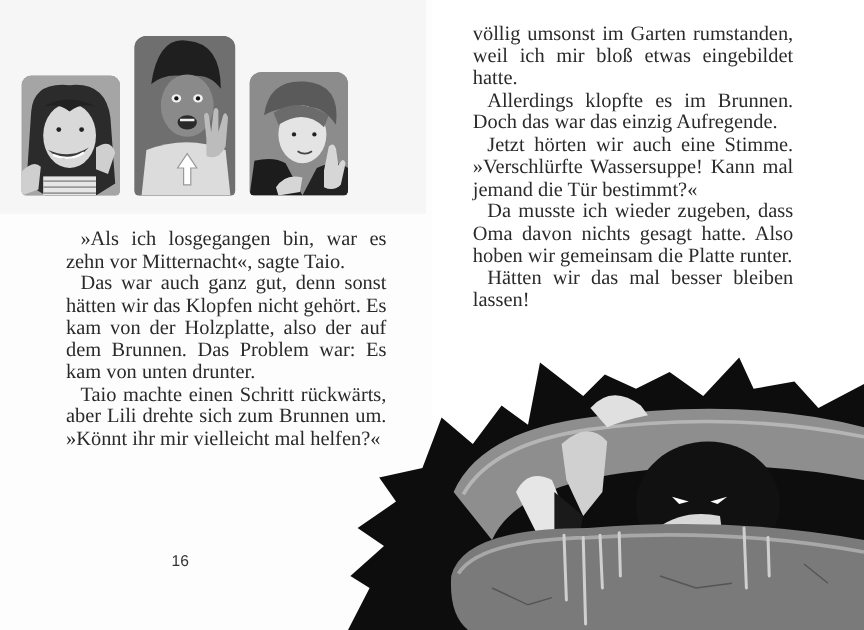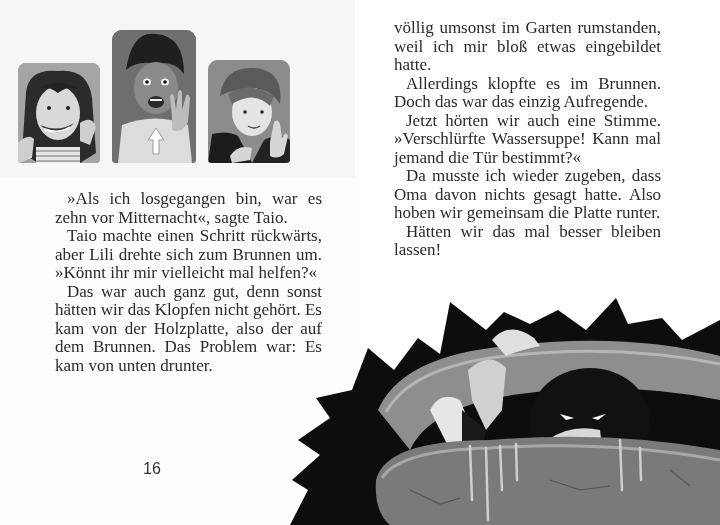--- a/index.html
+++ b/index.html
@@ -7,21 +7,21 @@
          font-family:"Liberation Serif", "DejaVu Serif", serif; color:#2a2a2a; }
   .page { position:absolute; top:0; height:525px; }
   .page-left { left:0; width:360px; background:#fdfdfd; }
   .page-left .illus-band { position:absolute; left:0; top:0; width:355px; height:178px; background:#f6f6f6; }
   .page-right { left:360px; width:360px; background:#fff; }
   .text-block { position:absolute; font-size:17px; line-height:18.5px; text-align:justify; hyphens:manual; }
   .text-left { left:20px; top:190px; width:267px;margin-left:35px; }
   .text-right { left:34px; top:19px; width:267px; }
   .para { margin:0; text-indent:12px; }
   .para.noindent { text-indent:0; }
-  .page-number { position:absolute; left:143px; top:460px; font-family:"Liberation Sans", sans-serif; font-size:16px; color:#333; }
+  .page-number { position:absolute; left:143px; top:460px; font-family:"Liberation Sans", sans-serif; font-size:13px; color:#333; }
   
   .portrait { position:absolute; overflow:hidden; }
   .p1 { left:18px; top:63px; width:82px; height:100px; background:#9a9a9a; border-radius:8px 8px 4px 4px; }
   .p2 { left:112px; top:30px; width:84px; height:133px; background:#707070; border-radius:10px 10px 4px 4px; }
   .p3 { left:208px; top:60px; width:82px; height:103px; background:#8a8a8a; border-radius:10px 10px 4px 4px; }
   .portrait svg { width:100%; height:100%; display:block; }
   
   .well-illus { position:absolute; left:290px; top:290px; width:430px; height:235px; }
   .well-illus svg { width:100%; height:100%; display:block; }
 </style>
@@ -76,22 +76,22 @@
       <path d="M40 66 Q46 70 52 66" stroke="#444" stroke-width="1.5" fill="none"></path>
       <path d="M0 103 L4 74 Q20 70 30 76 L44 103Z" fill="#1c1c1c"></path>
       <path d="M44 103 L56 80 Q72 72 82 80 L82 103Z" fill="#222"></path>
       <path d="M22 96 Q30 84 44 88 L42 100 L24 103Z" fill="#d6d6d6"></path>
       <path d="M62 82 L66 62 Q70 58 72 64 L74 78 Q78 70 80 76 L76 94 Q70 100 62 96Z" fill="#d6d6d6"></path>
     </svg>
   </div>
 
   <div class="text-block text-left">
     <p class="para">»Als ich losgegangen bin, war es zehn vor Mitternacht«, sagte Taio.</p>
+    <p class="para">Das war auch ganz gut, denn sonst hätten wir das Klop­fen nicht gehört. Es kam von der Holzplatte, also der auf dem Brunnen. Das Problem war: Es kam von unten drun­ter.</p>
     <p class="para">Taio machte einen Schritt rückwärts, aber Lili drehte sich zum Brunnen um. »Könnt ihr mir vielleicht mal hel­fen?«</p>
-    <p class="para">Das war auch ganz gut, denn sonst hätten wir das Klop­fen nicht gehört. Es kam von der Holzplatte, also der auf dem Brunnen. Das Problem war: Es kam von unten drun­ter.</p>
   </div>
 
   <div class="page-number">16</div>
 </div>
 
 <div class="page page-right">
   <div class="text-block text-right">
     <p class="para noindent">völlig umsonst im Garten rumstanden, weil ich mir bloß etwas eingebildet hatte.</p>
     <p class="para">Allerdings klopfte es im Brunnen. Doch das war das einzig Aufregende.</p>
     <p class="para">Jetzt hörten wir auch eine Stimme. »Verschlürfte Was­sersuppe! Kann mal jemand die Tür bestimmt?«</p>

